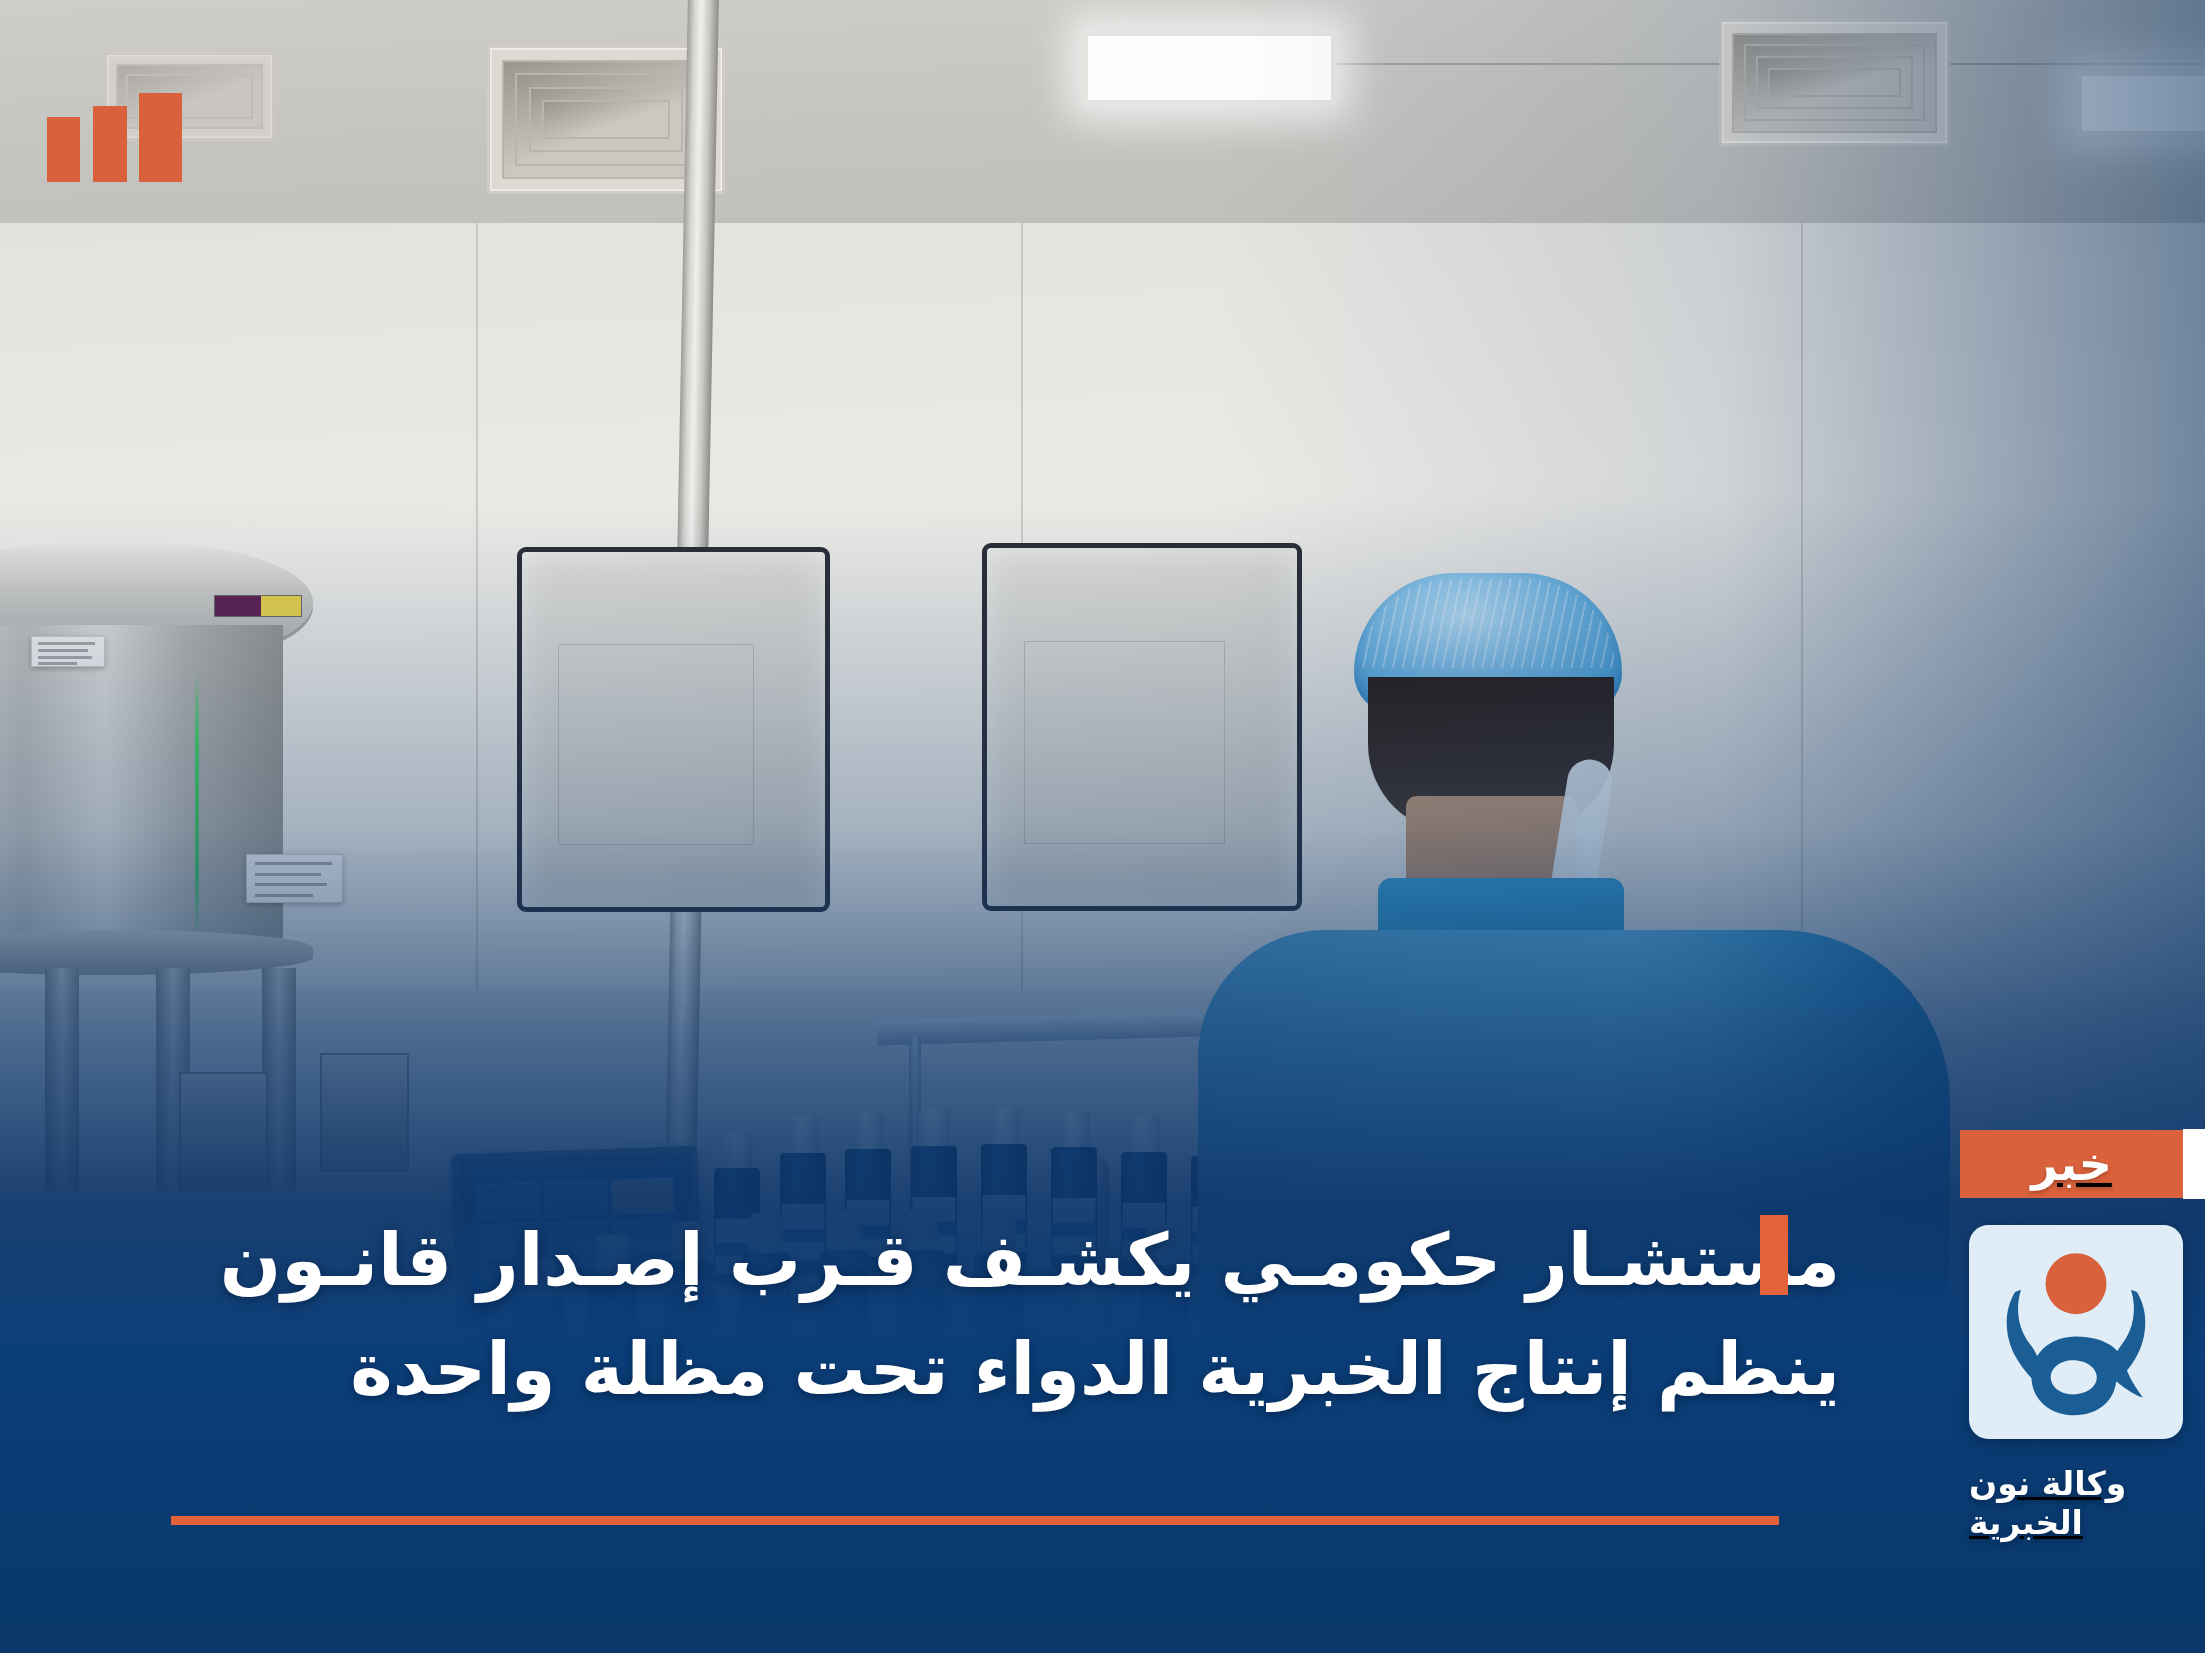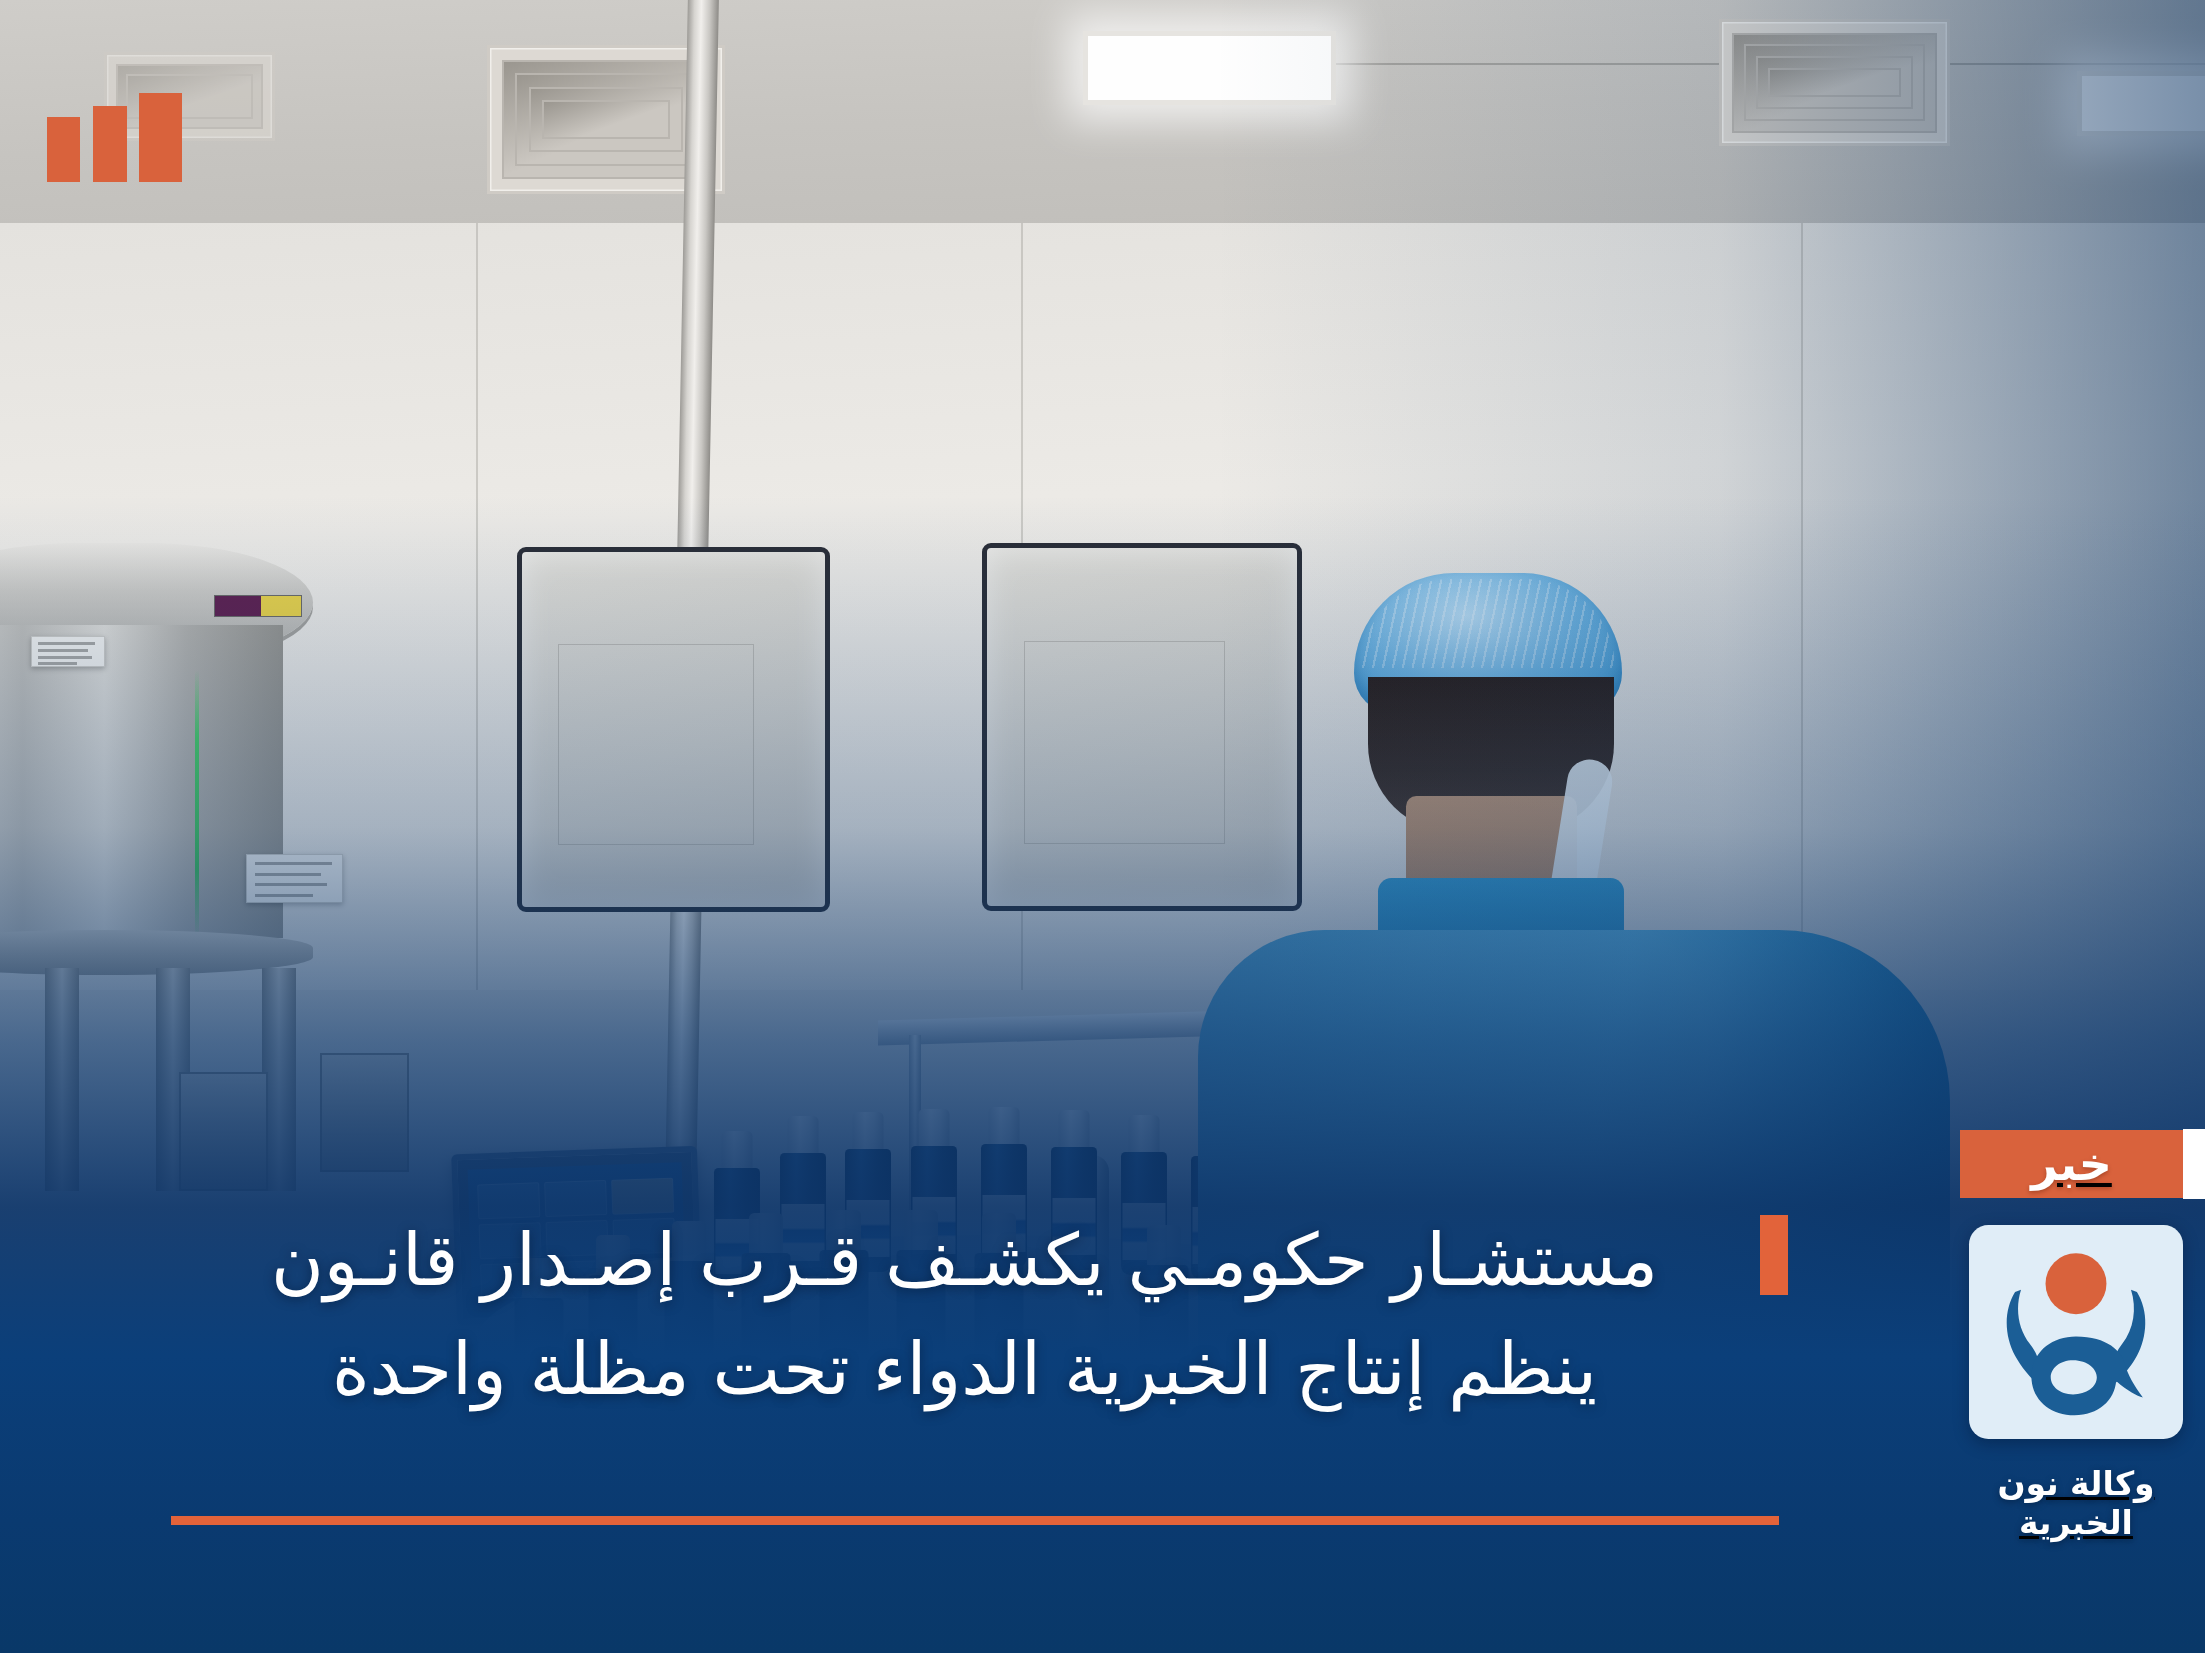--- a/index.html
+++ b/index.html
@@ -249,23 +249,23 @@
 
   
   .brandbars{ position:absolute; left:47px; top:93px; display:flex; align-items:flex-end; gap:12.7px; }
   .brandbars span{ display:block; background:#d9623c; }
   .brandbars span:nth-child(1){ width:43px; height:89px; }
   .brandbars span:nth-child(2){ width:34px; height:76px; }
   .brandbars span:nth-child(3){ width:33px; height:65px; }
 
   .headline{
     position:absolute; right:365px; left:89px; top:1206px;
-    text-align:center; direction:rtl;
+    text-align:right; direction:rtl;
     color:#ffffff;
-    font-weight:400;
+    font-weight:700;
     font-size:72px;
     line-height:1.52;
     letter-spacing:0.4px;
     text-shadow:0 2.2px 10.4px rgba(0,20,45,.55);
   }
   .headline .l1{ display:block; }
   .headline .l2{ display:block; }
 
   .accent-vbar{
     position:absolute; left:1760px; top:1215px; width:28px; height:80px;
@@ -292,21 +292,21 @@
   }
 
   .logo-box{
     position:relative; margin-top:27px; width:214px; height:214px;
     background:#e0edf7; border-radius:19.4px;
     box-shadow:0 4.5px 15px rgba(0,15,40,.35);
   }
   .logo-box svg{ display:block; width:100%; height:100%; }
 
   .agency{
-    margin-top:25px; width:214px; text-align:center;
+    margin-top:25px; width:214px; text-align:left;
     color:#fff; font-size:33px; font-weight:700; direction:rtl;
     text-shadow:0 1.5px 6px rgba(0,20,45,.5);
   }
 </style>
 </head>
 <body>
 
 <div id="card">
 
   <div class="photo">

